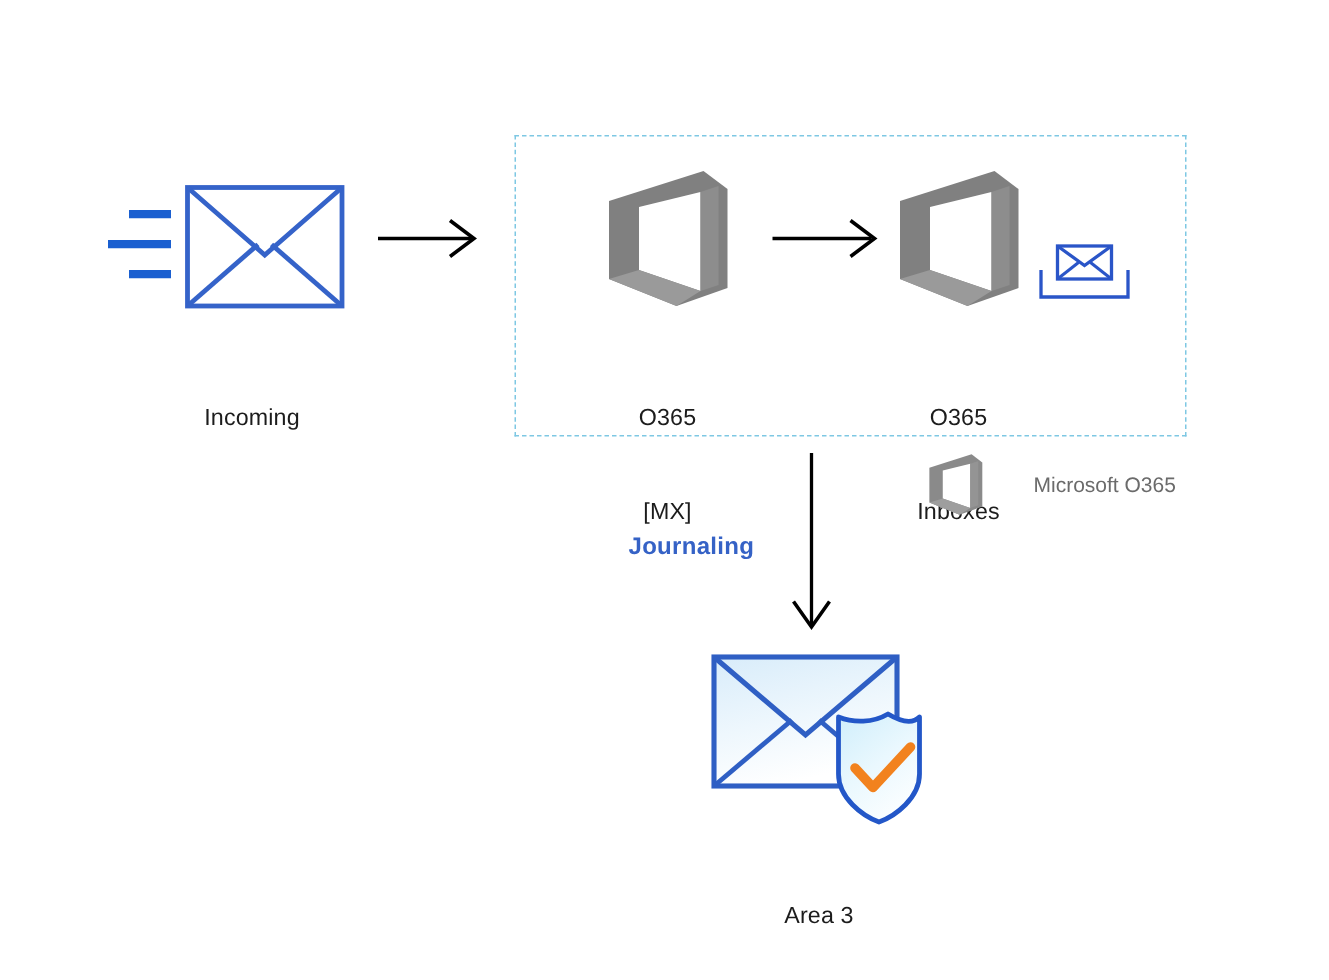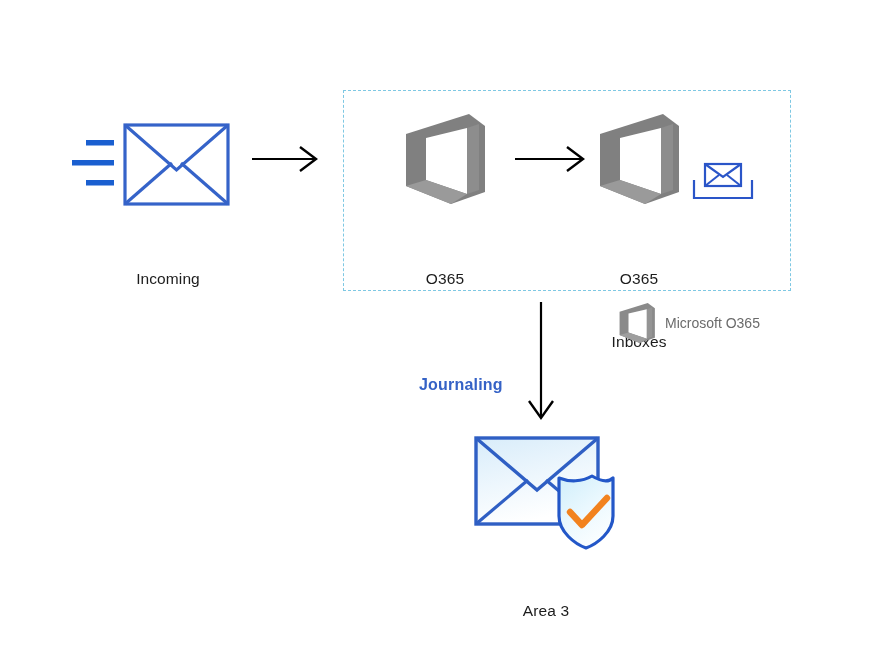--- a/index.html
+++ b/index.html
@@ -58,20 +58,21 @@
   .legend {
     position: absolute;
     display: flex;
     align-items: center;
     gap: 9px;
   }
   .legend-text {
     font-size: 14px;
     color: #6b6b6b;
     white-space: pre;
+    margin-left: 24px;
   }
 
   
   .dashed-region {
     position: absolute;
     border: 1.6px dashed #7ec8e3;
     box-sizing: border-box;
     background: transparent;
   }
 
@@ -118,20 +119,21 @@
       <path d="M63 16 L63 82 L22 68 L22 26 Z" fill="#ffffff"></path>
 
       <path d="M2 74 L22 68 L63 82 L47 92 Z" fill="#9a9a9a"></path>
 
       <path d="M63 16 L75 12 L75 78 L63 82 Z" fill="#8d8d8d"></path>
     </svg>
   </div>
 
   <div class="label two-line" style="left:365px; top:226px; width:160px;">
     <span class="label-line">O365</span>
+    <span class="label-line">[MX]</span>
   </div>
 
   <div class="node" style="left:515px; top:145px;">
     <svg width="72" height="28" viewBox="0 0 72 28">
       <line x1="0" y1="14" x2="66" y2="14" stroke="#000000" stroke-width="2.2"></line>
       <path d="M52 2 L68 14 L52 26" fill="none" stroke="#000000" stroke-width="2.4" stroke-linecap="butt" stroke-linejoin="miter"></path>
     </svg>
   </div>
 
   <div class="node" style="left:598px; top:112px;">
@@ -163,21 +165,21 @@
   <div class="legend" style="left:618px; top:302px;">
     <svg width="38" height="42" viewBox="0 0 82 94">
       <path d="M65 2 L81 14 L81 80 L47 92 L2 74 L2 22 Z" fill="#8a8a8a"></path>
       <path d="M63 16 L63 82 L22 68 L22 26 Z" fill="#ffffff"></path>
       <path d="M2 74 L22 68 L63 82 L47 92 Z" fill="#9e9e9e"></path>
       <path d="M63 16 L75 12 L75 78 L63 82 Z" fill="#949494"></path>
     </svg>
     <span class="legend-text">Microsoft O365</span>
   </div>
 
-  <div class="journaling" style="left:419px; top:356px;margin-top:20px;">Journaling</div>
+  <div class="journaling" style="left:419px; top:356px;">Journaling</div>
 
   <div class="node" style="left:524px; top:302px;">
     <svg width="34" height="120" viewBox="0 0 34 120">
       <line x1="17" y1="0" x2="17" y2="114" stroke="#000000" stroke-width="2.2"></line>
       <path d="M5 99 L17 116 L29 99" fill="none" stroke="#000000" stroke-width="2.4" stroke-linecap="butt" stroke-linejoin="miter"></path>
     </svg>
   </div>
 
   <div class="node" style="left:470px; top:432px;">
     <svg width="165" height="118" viewBox="0 0 165 118">

